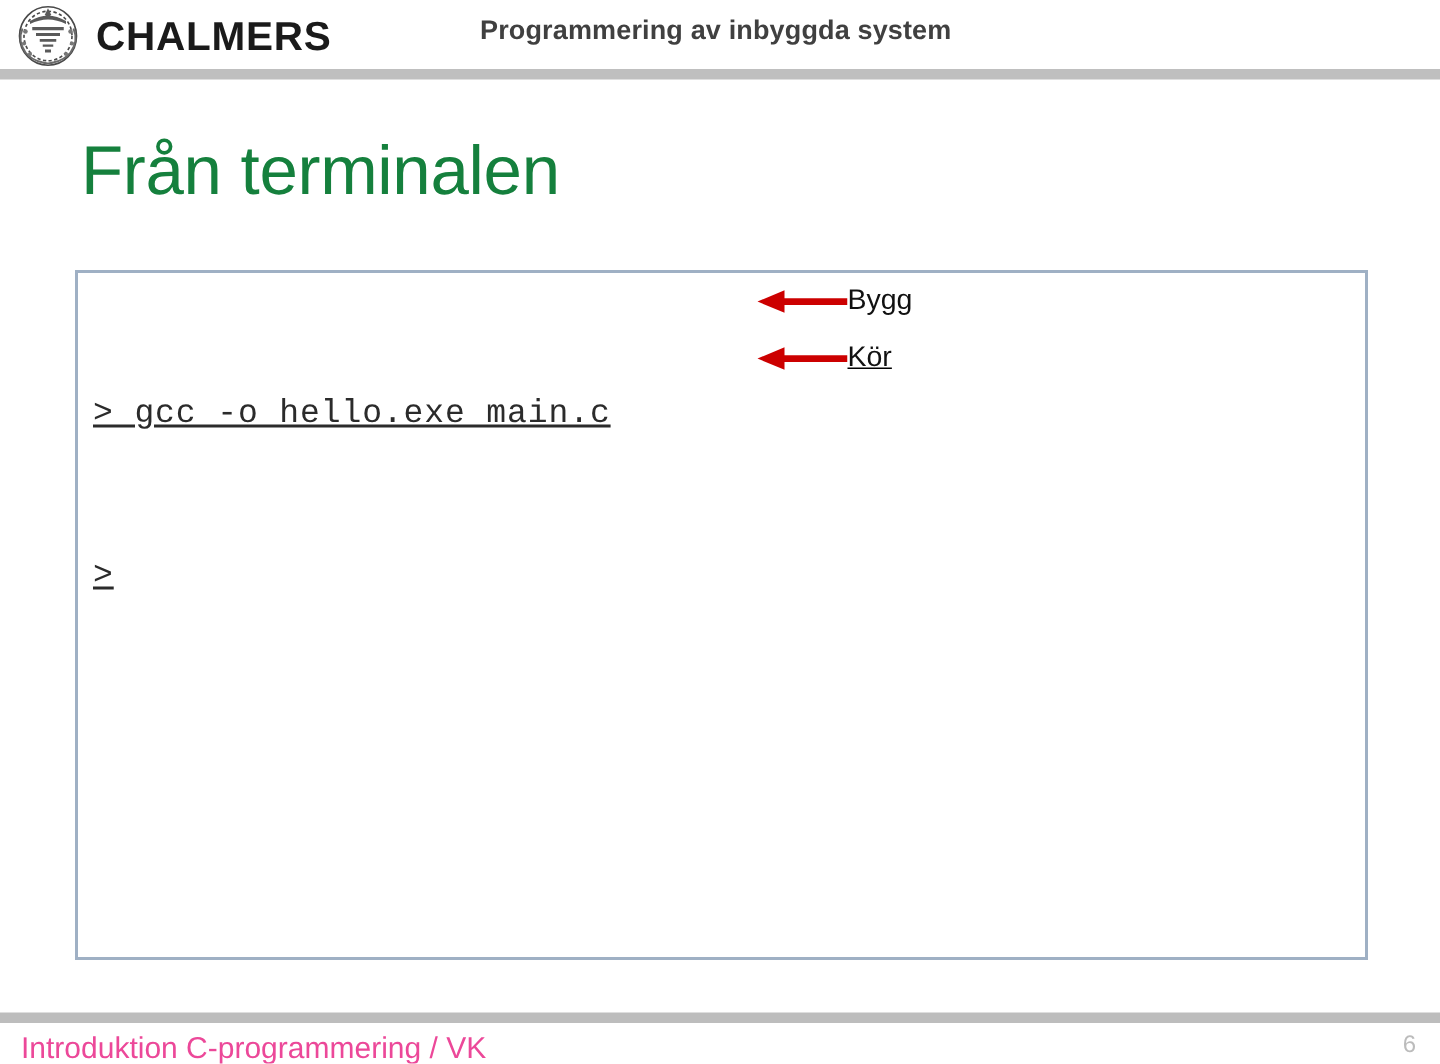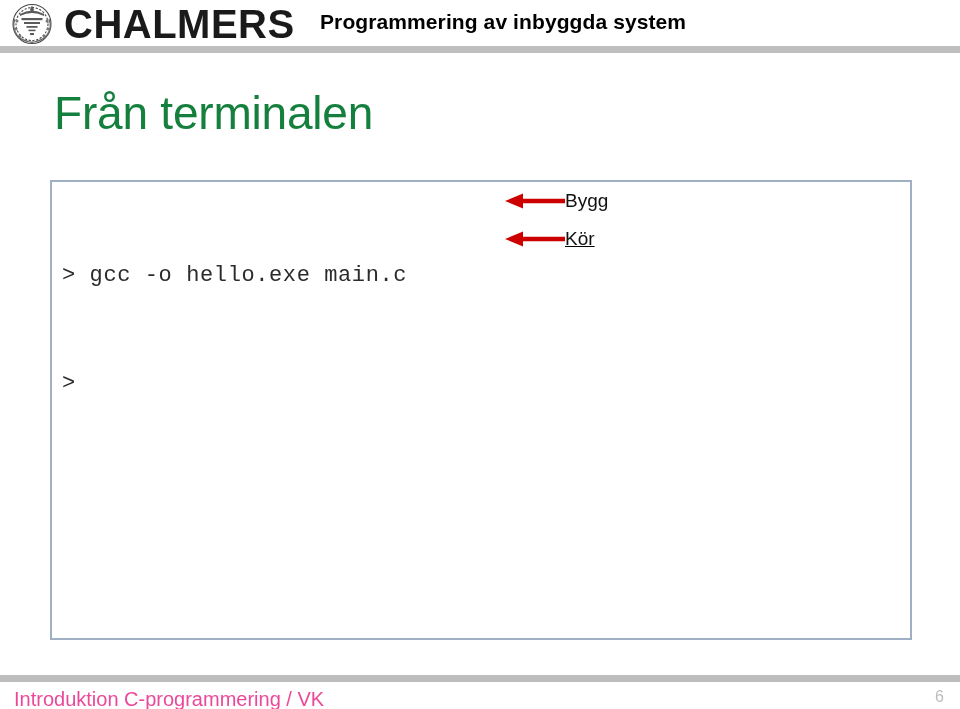--- a/index.html
+++ b/index.html
@@ -31,34 +31,34 @@
     gap: 8px;
   }
   .logo-emblem {
     width: 48px;
     height: 44px;
     display: block;
   }
   .logo-wordmark {
     font-family: "Liberation Sans", sans-serif;
     font-weight: bold;
-    font-size: 40px;
+    font-size: 27px;
     letter-spacing: 0.5px;
     color: #1a1a1a;
     line-height: 1;
     margin-top: 2px;
   }
   .header-title {
     position: absolute;
     left: 320px;
     top: 10px;
     font-family: "Liberation Sans", sans-serif;
     font-weight: bold;
-    font-size: 21px;
-    color: #000000;
+    font-size: 18px;
+    color: #404040;
     letter-spacing: 0.1px;
     white-space: nowrap;
   }
   .header-rule {
     position: absolute;
     left: 0;
     top: 46px;
     width: 960px;
     height: 7px;
     background: #bfbfbf;
@@ -98,20 +98,21 @@
     font-family: "Liberation Mono", "DejaVu Sans Mono", monospace;
     font-size: 22px;
     line-height: 36px;
     color: #2b2b2b;
     letter-spacing: 0.6px;
     white-space: pre;
   }
   .terminal-line {
     display: block;
     white-space: pre;
+    text-decoration: underline;
   }
 
   
   .annotation {
     position: absolute;
     display: flex;
     align-items: center;
   }
   .annotation-1 { left: 503px; top: 190px; }
   .annotation-2 { left: 503px; top: 228px; text-decoration: underline; }

